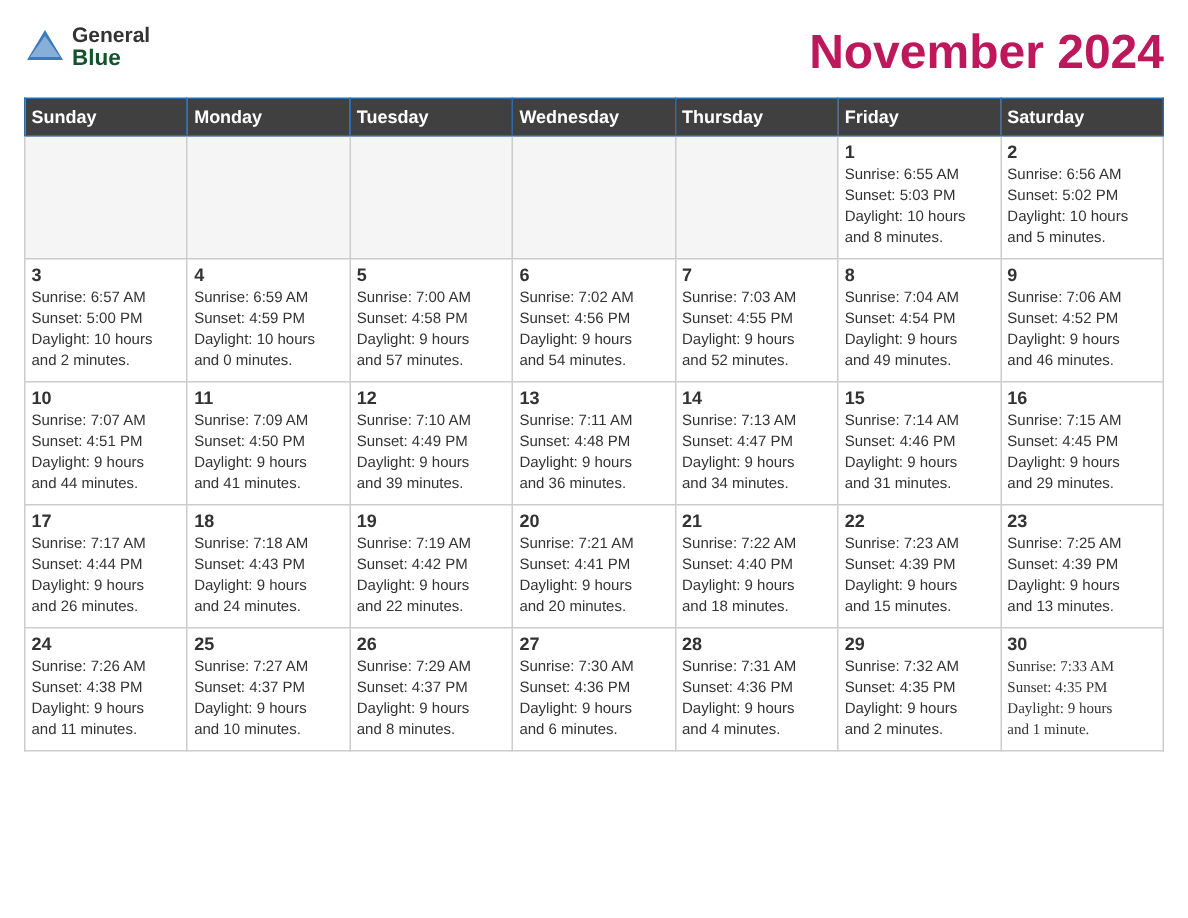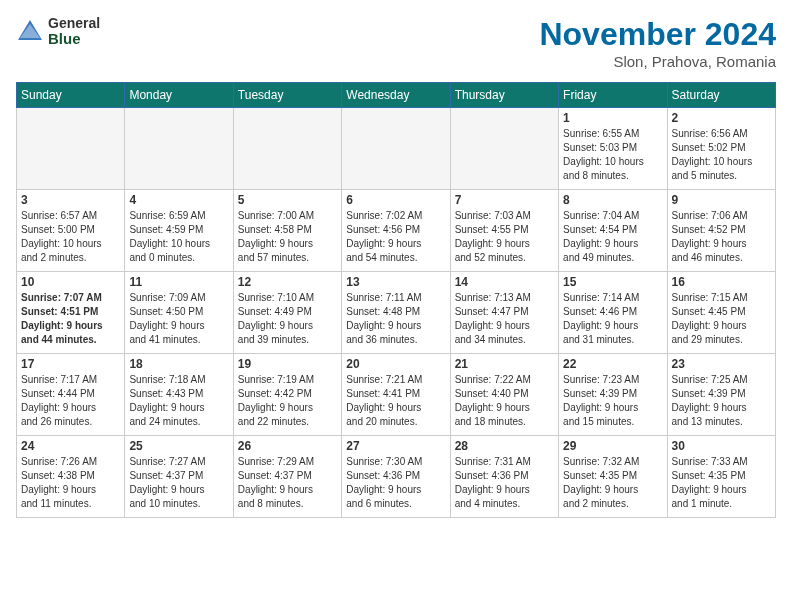--- a/index.html
+++ b/index.html
@@ -39,36 +39,36 @@
     .logo-icon {
       width: 28px;
       height: 28px;
     }
     .title-area {
       text-align: right;
     }
     .month-title {
       font-size: 32px;
       font-weight: bold;
-      color: #0369a1;
+      color: #be185d;
     }
     .location {
       font-size: 15px;
       color: #555;
     }
     table {
       width: 100%;
       border-collapse: collapse;
       table-layout: fixed;
     }
     th {
-      background: #0f766e;
+      background: #404040;
       color: #fff;
       font-size: 12px;
-      font-weight: normal;
+      font-weight: bold;
       padding: 5px 4px;
       text-align: left;
       border: 1px solid #2e6aa8;
     }
     td {
       border: 1px solid #ccc;
       vertical-align: top;
       padding: 3px 4px;
       font-size: 9.5px;
       color: #333;
@@ -99,21 +99,20 @@
       <polygon points="14,2 26,22 2,22" fill="#3a7abf"></polygon>
       <polygon points="14,6 24,20 4,20" fill="white" opacity="0.4"></polygon>
     </svg>
     <div class="logo-text">
       <span class="logo-general">General</span>
       <span class="logo-blue">Blue</span>
     </div>
   </div>
   <div class="title-area">
     <div class="month-title">November 2024</div>
-    <div class="location">Slon, Prahova, Romania</div>
   </div>
 </div>
 
 <table>
   <thead>
     <tr>
     <th>Sunday</th>
         <th>Monday</th>
         <th>Tuesday</th>
         <th>Wednesday</th>
@@ -191,21 +190,21 @@
           <span class="day-num">9</span>
           <div class="day-info" style="white-space: pre-line;">Sunrise: 7:06 AM
 Sunset: 4:52 PM
 Daylight: 9 hours
 and 46 minutes.</div>
         </td>
       </tr>
       <tr>
         <td>
           <span class="day-num">10</span>
-          <div class="day-info" style="white-space: pre-line; font-weight: bold;">Sunrise: 7:07 AM
+          <div class="day-info" style="white-space: pre-line;">Sunrise: 7:07 AM
 Sunset: 4:51 PM
 Daylight: 9 hours
 and 44 minutes.</div>
         </td>
         <td>
           <span class="day-num">11</span>
           <div class="day-info" style="white-space: pre-line;">Sunrise: 7:09 AM
 Sunset: 4:50 PM
 Daylight: 9 hours
 and 41 minutes.</div>
@@ -335,20 +334,20 @@
         </td>
         <td>
           <span class="day-num">29</span>
           <div class="day-info" style="white-space: pre-line;">Sunrise: 7:32 AM
 Sunset: 4:35 PM
 Daylight: 9 hours
 and 2 minutes.</div>
         </td>
         <td>
           <span class="day-num">30</span>
-          <div class="day-info" style="white-space: pre-line;">Sunrise: 7:33 AM
+          <div class="day-info" style="white-space: pre-line; font-family: Liberation Serif, serif;">Sunrise: 7:33 AM
 Sunset: 4:35 PM
 Daylight: 9 hours
 and 1 minute.</div>
         </td>
       </tr>
     </tbody>
 </table>
 
 </body></html>

